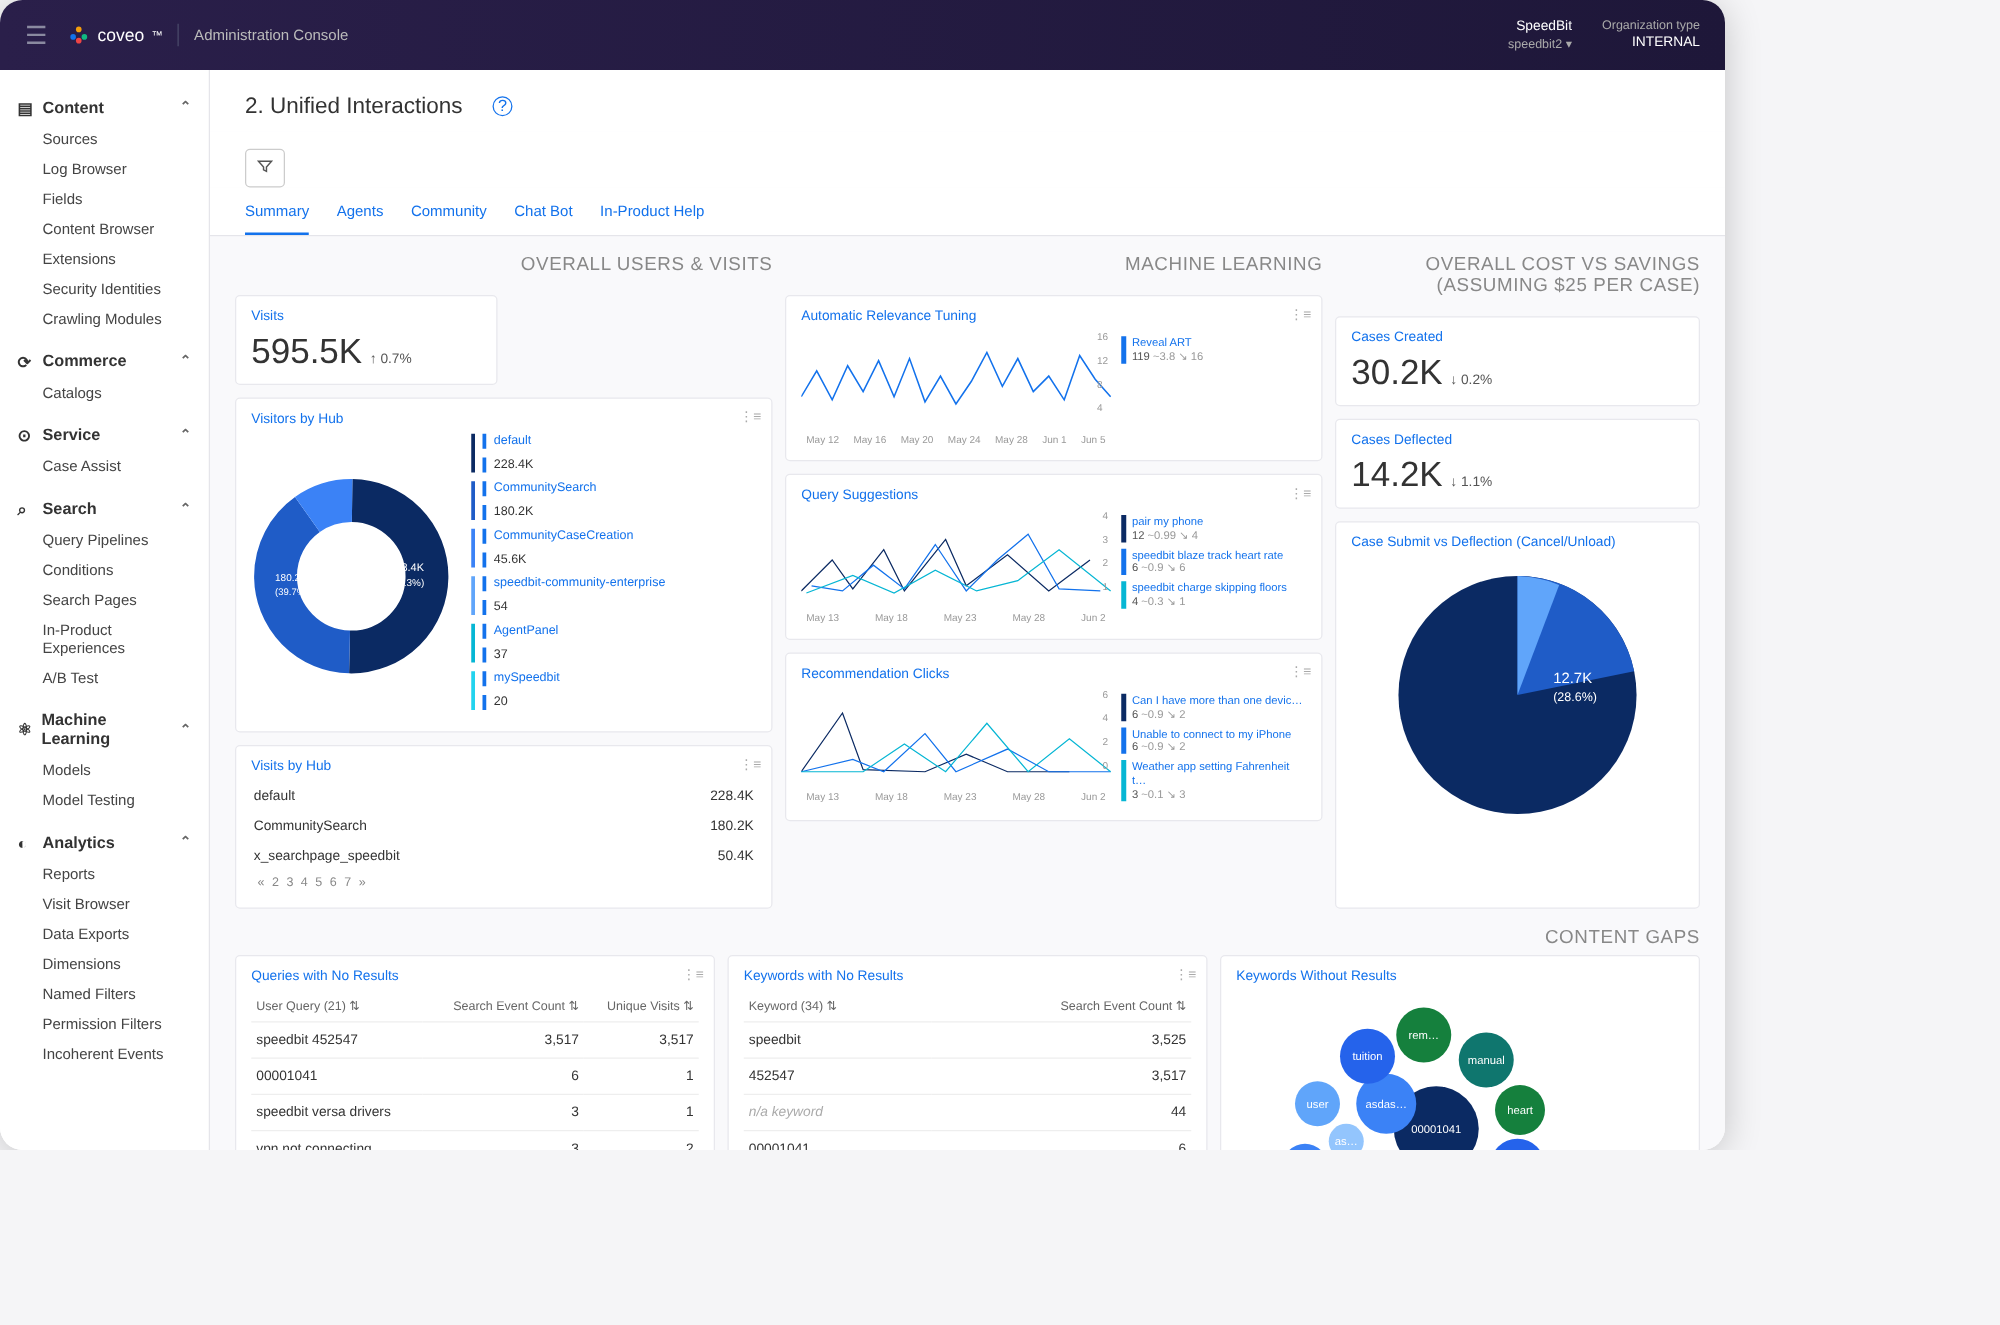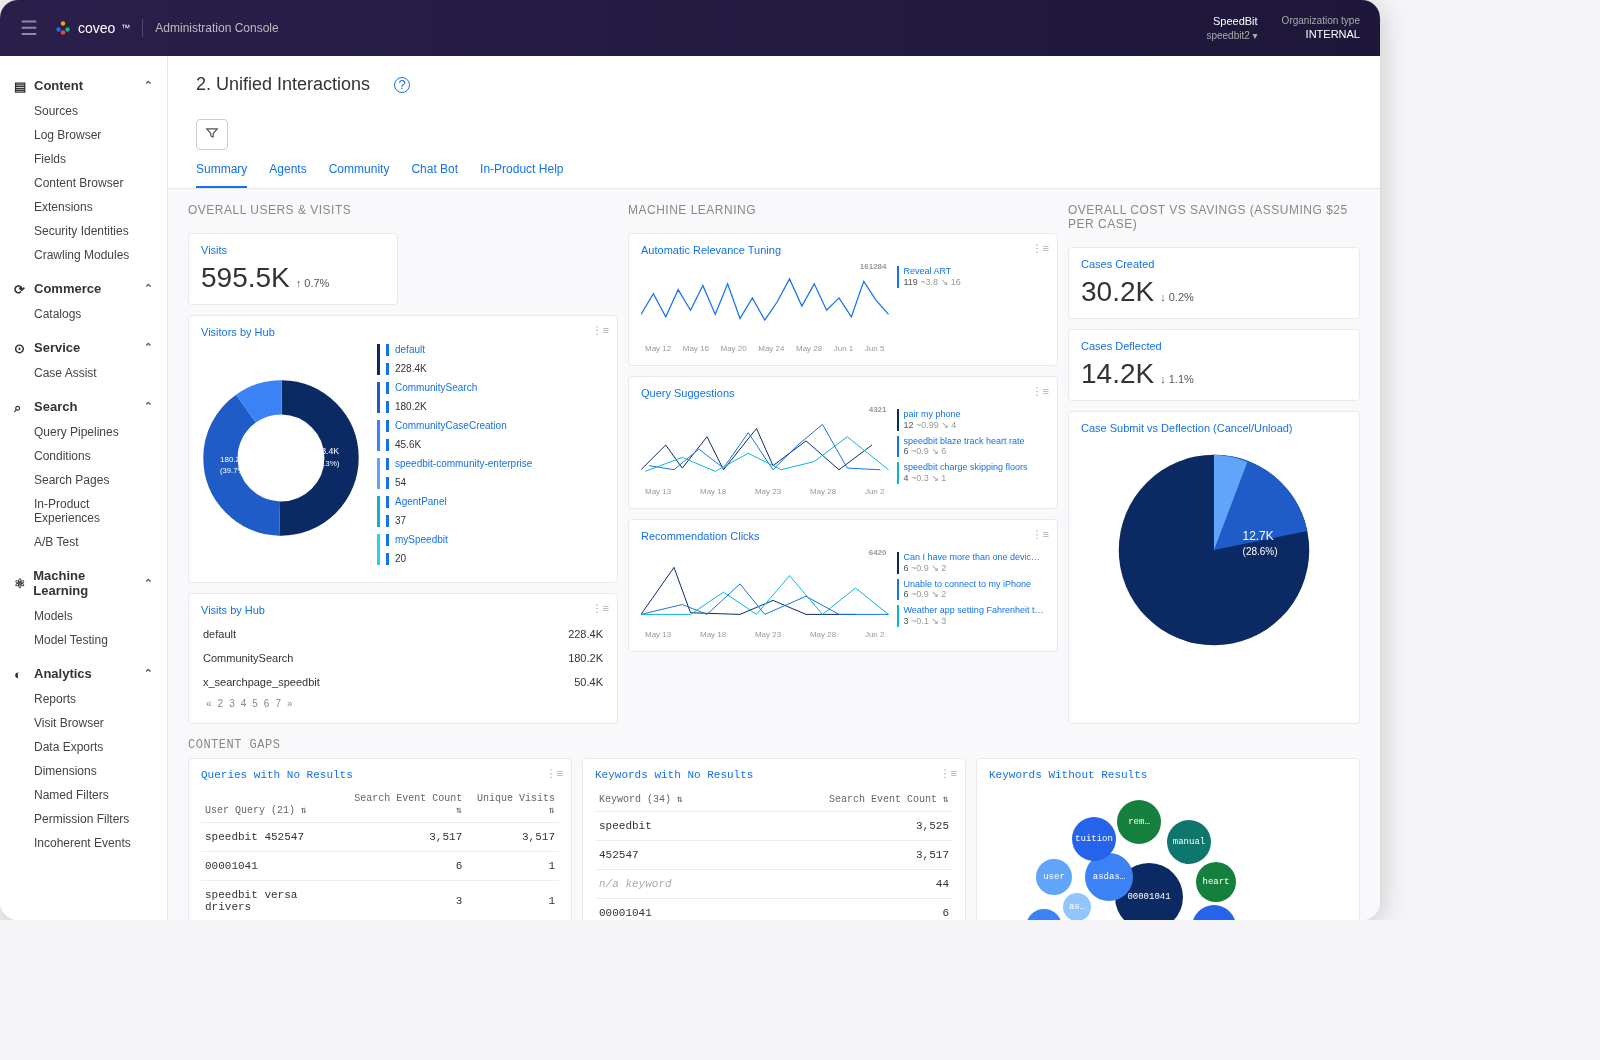--- a/index.html
+++ b/index.html
@@ -25,49 +25,49 @@
 .content { flex: 1; overflow-y: auto; background: #f9f9fb; }
 .page-header { padding: 18px 28px 10px; background: #fff; }
 .page-title { font-size: 18px; font-weight: 500; display: flex; align-items: center; gap: 24px; }
 .help-icon { color: #1372ec; font-size: 13px; border: 1px solid #1372ec; width: 16px; height: 16px; border-radius: 50%; display: inline-flex; align-items: center; justify-content: center; }
 .filter-bar { padding: 14px 28px 0; background: #fff; }
 .filter-btn { border: 1px solid #ccc; background: #fff; padding: 6px 8px; border-radius: 4px; cursor: pointer; }
 .tabs { display: flex; gap: 22px; padding: 12px 28px 0; background: #fff; border-bottom: 1px solid #e5e5ea; }
 .tab { font-size: 12px; color: #1372ec; padding-bottom: 10px; cursor: pointer; }
 .tab.active { border-bottom: 2px solid #1372ec; font-weight: 500; }
 .dashboard { padding: 14px 20px; display: grid; grid-template-columns: 430px 430px 1fr; gap: 10px; }
-.section-label { font-size: 12px; color: #888; text-transform: uppercase; letter-spacing: 0.5px; margin-bottom: 6px; grid-column: span 1; }
+.section-label { font-size: 15px; color: #888; text-transform: uppercase; letter-spacing: 0.5px; margin-bottom: 6px; grid-column: span 1; text-align: right; }
 .card { background: #fff; border: 1px solid #e8e8ed; border-radius: 4px; padding: 10px 12px; position: relative; }
 .card-title { font-size: 11px; color: #1372ec; margin-bottom: 6px; }
 .card-menu { position: absolute; right: 8px; top: 8px; color: #aaa; font-size: 11px; cursor: pointer; }
 .big-num { font-size: 28px; font-weight: 300; display: flex; align-items: baseline; gap: 6px; }
 .trend { font-size: 11px; color: #555; }
 .trend.up::before { content: "↑ "; }
 .trend.down::before { content: "↓ "; }
 .col { display: flex; flex-direction: column; gap: 10px; }
 .row2 { display: grid; grid-template-columns: 1fr 1fr; gap: 10px; }
 .donut-wrap { display: flex; align-items: center; gap: 16px; }
 .donut-legend { font-size: 10px; color: #333; flex:1; }
 .donut-legend div { border-left: 3px solid #1372ec; padding-left: 6px; margin-bottom: 7px; line-height: 1.2; }
 .donut-legend .lg-name { color: #1372ec; font-size: 10px; }
 .donut-legend .lg-val { font-size: 10px; color: #333; }
 .mini-chart { height: 80px; position: relative; }
 .mini-chart svg { width: 100%; height: 100%; }
-.mini-legend { font-size: 9px; color: #555; border-left: 2px solid #0f766e; padding-left: 5px; margin-bottom: 5px; line-height: 1.2; }
+.mini-legend { font-size: 9px; color: #555; border-left: 4px solid #0f766e; padding-left: 5px; margin-bottom: 5px; line-height: 1.2; }
 .chart-row { display: flex; gap: 8px; }
 .chart-row .mini-chart { flex: 2; }
 .chart-row .mini-leg-col { flex: 1.2; padding-top: 4px; }
 .axis-labels { display: flex; justify-content: space-between; font-size: 8px; color: #999; padding: 2px 4px; }
-.y-ticks { position: absolute; right: 2px; top: 0; bottom: 14px; display: flex; justify-content: space-between; font-size: 8px; color: #999; font-weight: bold; }
+.y-ticks { position: absolute; right: 2px; top: 0; bottom: 14px; display: flex; flex-direction: column; justify-content: space-between; font-size: 8px; color: #999; }
 .table-mini { font-size: 11px; }
 .table-mini .trow { display: flex; justify-content: space-between; padding: 6px 2px; }
 .pager { font-size: 10px; color: #888; padding: 4px 2px; }
 .pager span { margin: 0 3px; cursor: pointer; }
 .pie-wrap { display: flex; justify-content: center; padding: 10px 0; }
-.content-gaps { padding: 0 20px 20px; font-family: Liberation Mono, monospace; }
+.content-gaps { padding: 0 20px 20px; }
 .cg-grid { display: grid; grid-template-columns: 1fr 1fr 1fr; gap: 10px; }
 .tbl { width: 100%; font-size: 11px; border-collapse: collapse; }
 .tbl th { text-align: left; font-weight: 400; color: #666; padding: 6px 4px; font-size: 10px; vertical-align: bottom; }
 .tbl th.r, .tbl td.r { text-align: right; }
 .tbl td { padding: 8px 4px; border-top: 1px solid #eee; }
 .tbl td.muted { color: #aaa; font-style: italic; }
 .bubble-chart { position: relative; height: 180px; }
 .bubble { position: absolute; border-radius: 50%; display: flex; align-items: center; justify-content: center; font-size: 9px; color: #fff; text-align: center; padding: 4px; }
 </style>
 </head>

